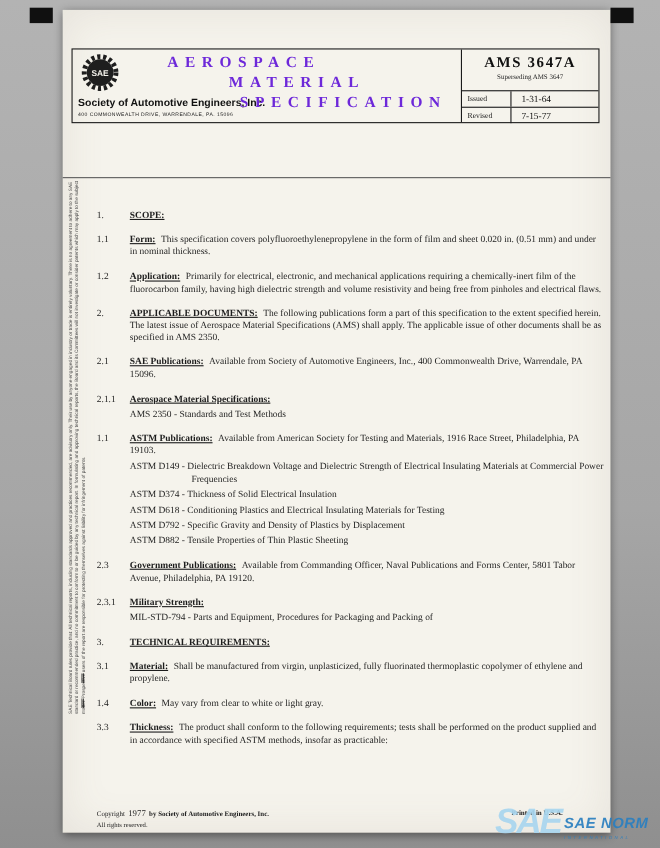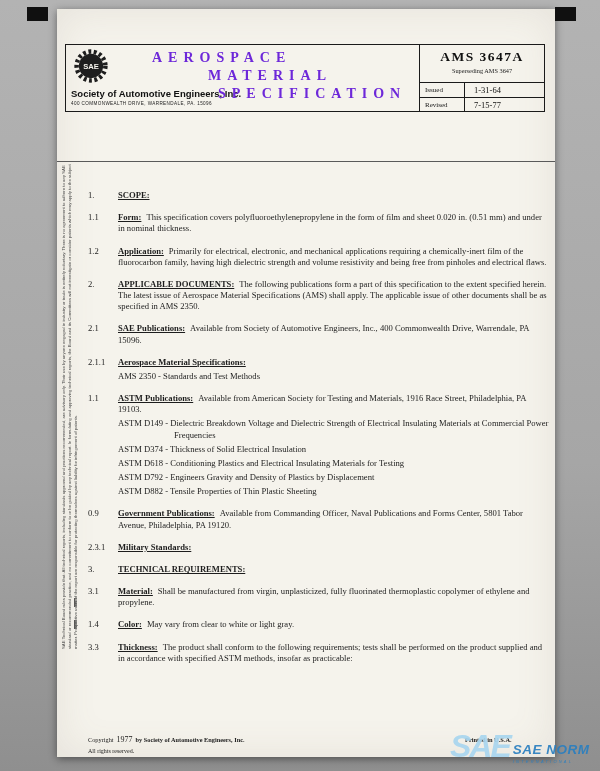--- a/index.html
+++ b/index.html
@@ -163,31 +163,32 @@
 
     <div class="li gap"><span class="txt">AMS 2350 - Standards and Test Methods</span></div>
 
     <div class="para">
       <span class="num">1.1</span><span class="label">ASTM Publications:</span><span class="txt">Available from American Society for Testing and Materials, 1916 Race Street, Philadelphia, PA 19103.</span>
     </div>
 
     <div class="li gap"><span class="txt">ASTM D149 - Dielectric Breakdown Voltage and Dielectric Strength of Electrical Insulating Materials at Commercial Power Frequencies</span></div>
     <div class="li"><span class="txt">ASTM D374 - Thickness of Solid Electrical Insulation</span></div>
     <div class="li"><span class="txt">ASTM D618 - Conditioning Plastics and Electrical Insulating Materials for Testing</span></div>
-    <div class="li"><span class="txt">ASTM D792 - Engineers Gravity and Density of Plastics by Displacement</span></div>
+    <div class="li"><span class="txt">ASTM D792 - Specific Gravity and Density of Plastics by Displacement</span></div>
     <div class="li"><span class="txt">ASTM D882 - Tensile Properties of Thin Plastic Sheeting</span></div>
 
     <div class="para">
-      <span class="num">0.9</span><span class="label">Government Publications:</span><span class="txt">Available from Commanding Officer, Naval Publications and Forms Center, 5801 Tabor Avenue, Philadelphia, PA 19120.</span>
-    </div>
-
-    <div class="para">
-      <span class="num">2.3.1</span><span class="label">Military Standards:</span><span class="txt"></span>
-    </div>
-
+      <span class="num">2.3</span><span class="label">Government Publications:</span><span class="txt">Available from Commanding Officer, Naval Publications and Forms Center, 5801 Tabor Avenue, Philadelphia, PA 19120.</span>
+    </div>
+
+    <div class="para">
+      <span class="num">2.3.1</span><span class="label">Military Strength:</span><span class="txt"></span>
+    </div>
+
+    <div class="li gap"><span class="txt">MIL-STD-794 - Parts and Equipment, Procedures for Packaging and Packing of</span></div>
 
     <div class="para">
       <span class="num">3.</span><span class="label">TECHNICAL REQUIREMENTS:</span><span class="txt"></span>
     </div>
 
     <div class="para">
       <span class="chmark low">∥</span>
       <span class="num">3.1</span><span class="label">Material:</span><span class="txt">Shall be manufactured from virgin, unplasticized, fully fluorinated thermoplastic copolymer of ethylene and propylene.</span>
     </div>
 

